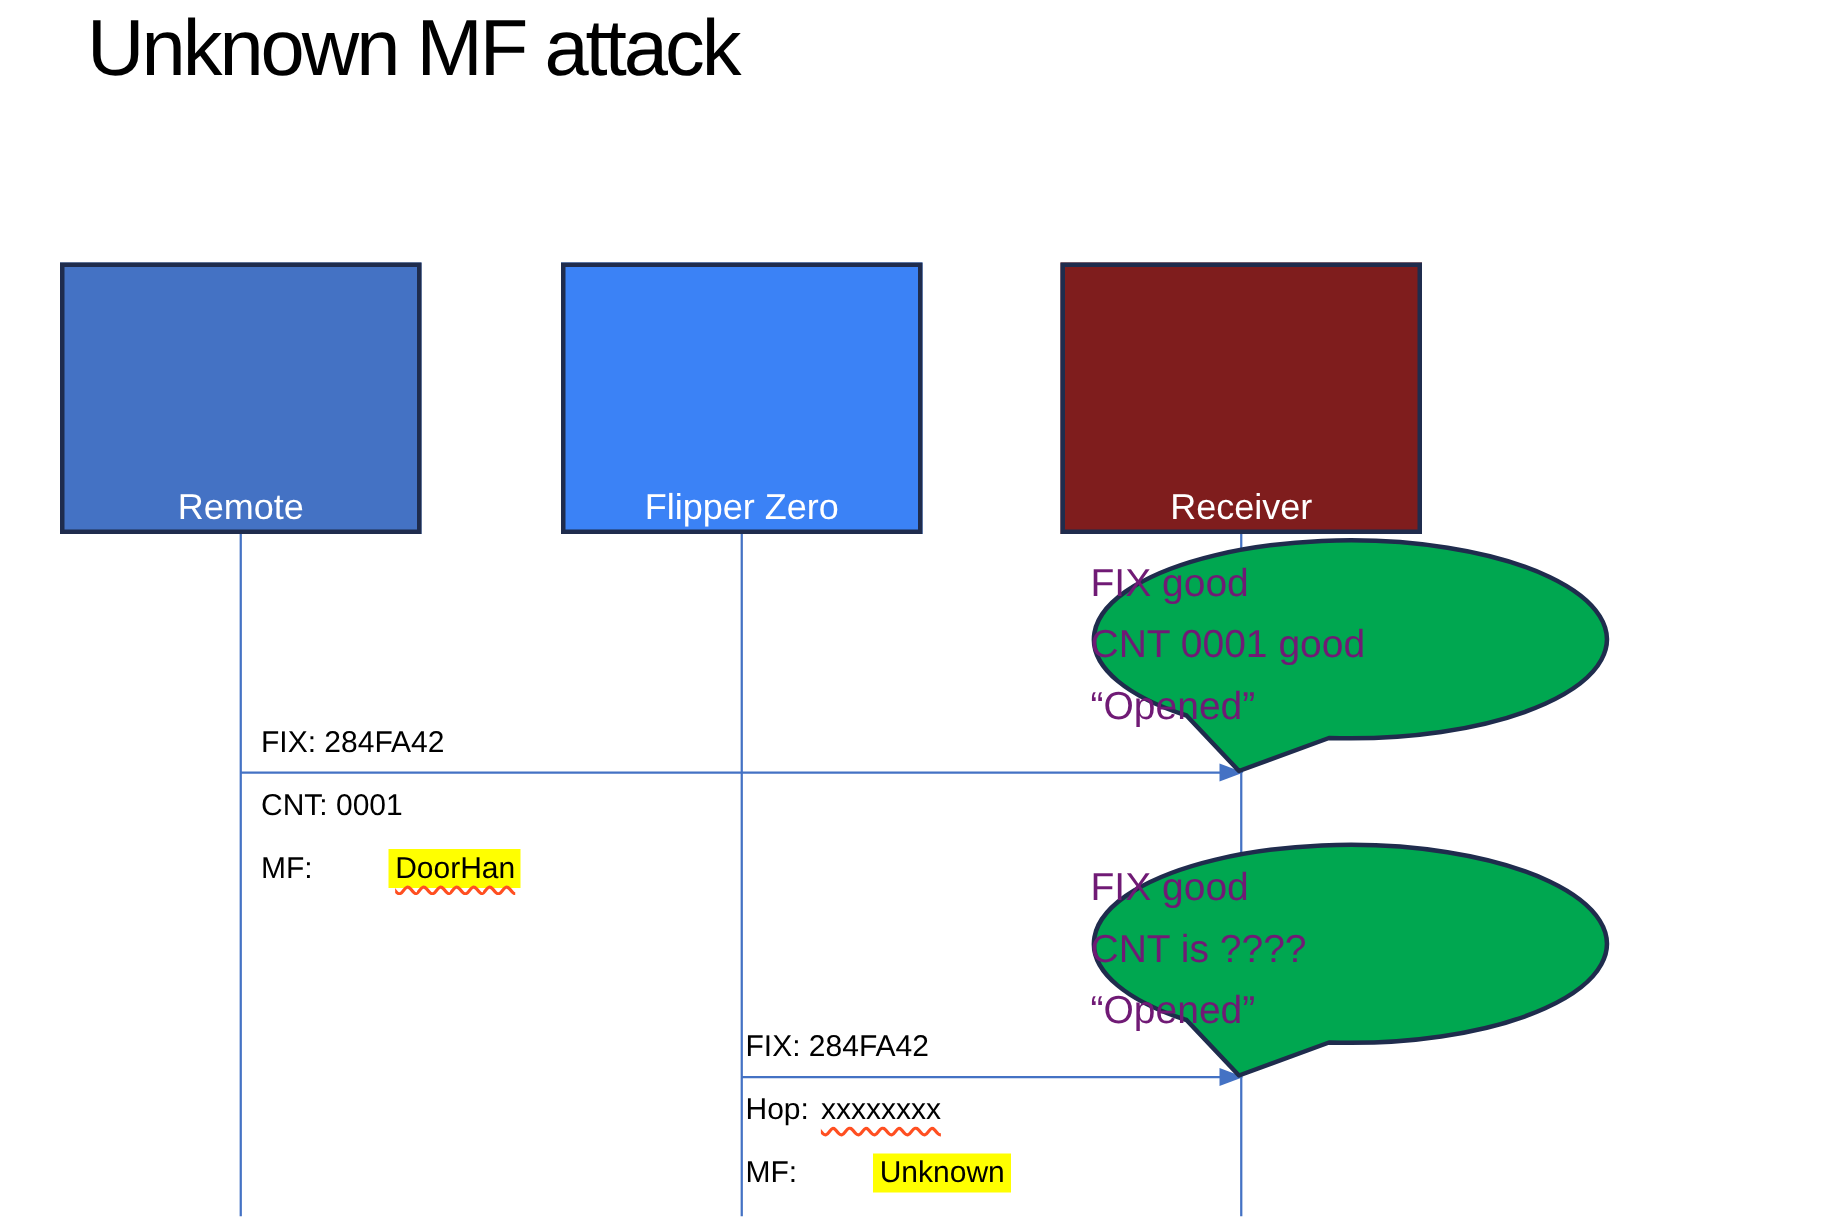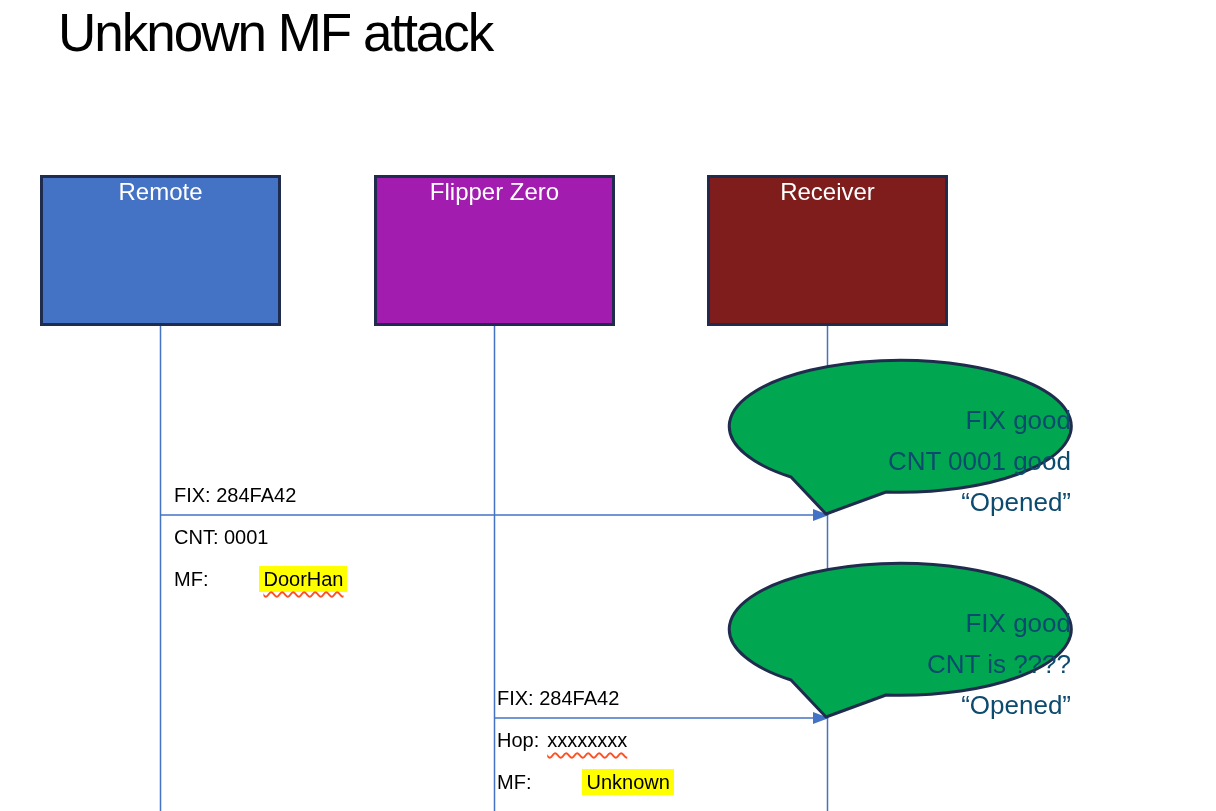--- a/index.html
+++ b/index.html
@@ -21,30 +21,30 @@
     color: #000000;
     white-space: nowrap;
     z-index: 2;
   }
 
   svg.overlay { position: absolute; left: 0; top: 0; z-index: 1; }
 
   .actor {
     position: absolute;
     top: 175px;
-    width: 241px; height: 151px;
+    width: 241px; height: 181px;
     box-sizing: border-box;
     border: 3px solid #1F2C4D;
-    display: flex; align-items: flex-start; justify-content: center;
+    display: flex; align-items: flex-end; justify-content: center;
     color: #ffffff;
     font-size: 24px;
     z-index: 2;
   }
   #actor-remote   { left: 40px;  background: #4472C4; }
-  #actor-flipper  { left: 374px; background: #a21caf; }
+  #actor-flipper  { left: 374px; background: #3b82f6; }
   #actor-receiver { left: 707px; background: #7f1d1d; }
 
   .msg {
     position: absolute;
     z-index: 3;
     font-size: 20px;
     line-height: 42px;
     color: #000000;
     white-space: nowrap;
   }
@@ -58,27 +58,26 @@
     text-decoration-style: wavy;
     text-decoration-color: #FF4F21;
     text-decoration-thickness: 1.5px;
     text-underline-offset: 5px;
   }
 
   .callout-text {
     position: absolute;
     left: 727px;
     width: 344px;
-    text-align: right;
+    text-align: left;
     z-index: 3;
-    color: #0c4a6e;
+    color: #701a75;
     font-size: 26px;
     line-height: 41px;
     white-space: nowrap;
-    margin-top: 32px;
   }
   #callout-1-text { top: 368px; }
   #callout-2-text { top: 571px; }
 </style>
 </head>
 <body>
 
 <div class="slide">
 
   <div class="title">Unknown MF attack</div>

